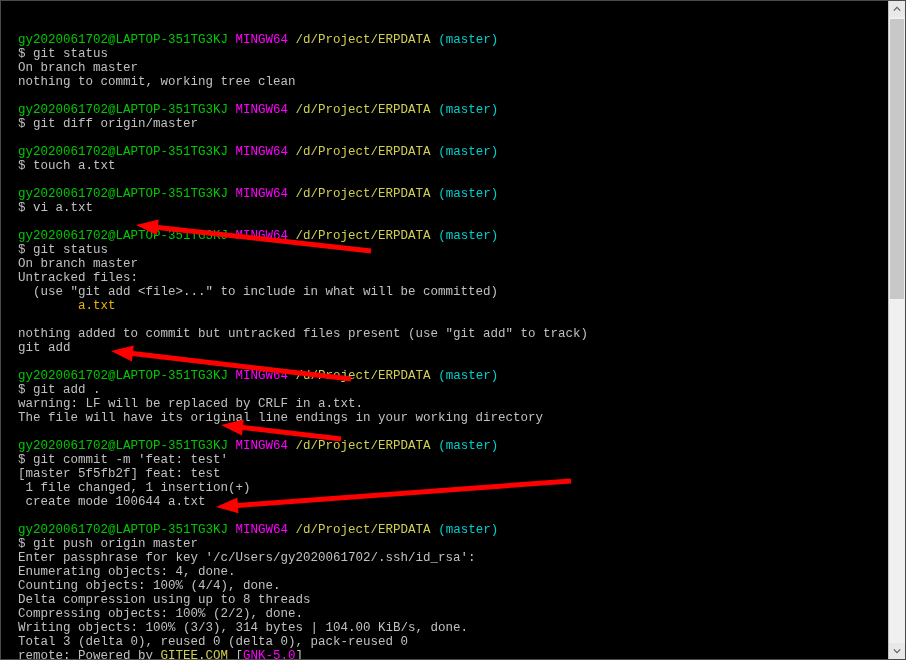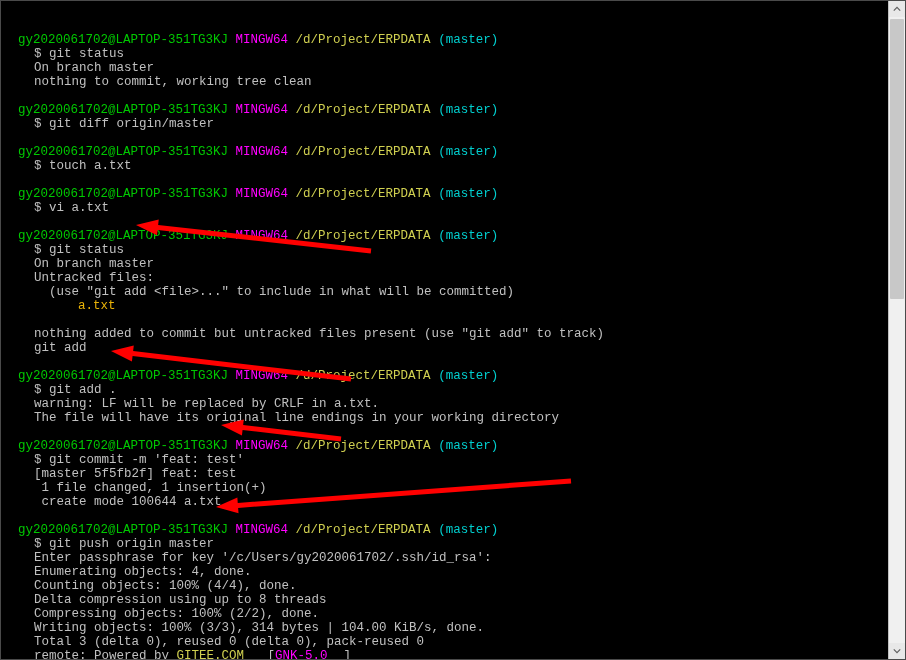--- a/index.html
+++ b/index.html
@@ -21,21 +21,21 @@
     box-sizing: border-box;
     overflow: hidden;
     padding: 4px 0 0 17px;
     white-space: pre;
   }
   .line { height: 14px; }
   .g { color: #00c800; }
   .m { color: #ff00ff; }
   .y { color: #d0d050; }
   .c { color: #00cfcf; }
-  .w { color: #c0c0c0; margin-left: 16px; }
+  .w { color: #c0c0c0; }
   .r { color: #eab308; }
   
   .scrollbar {
     position: absolute;
     right: 0;
     top: 0;
     width: 16px;
     height: 100%;
     background: #f0f0f0;
     border-left: 1px solid #c0c0c0;

